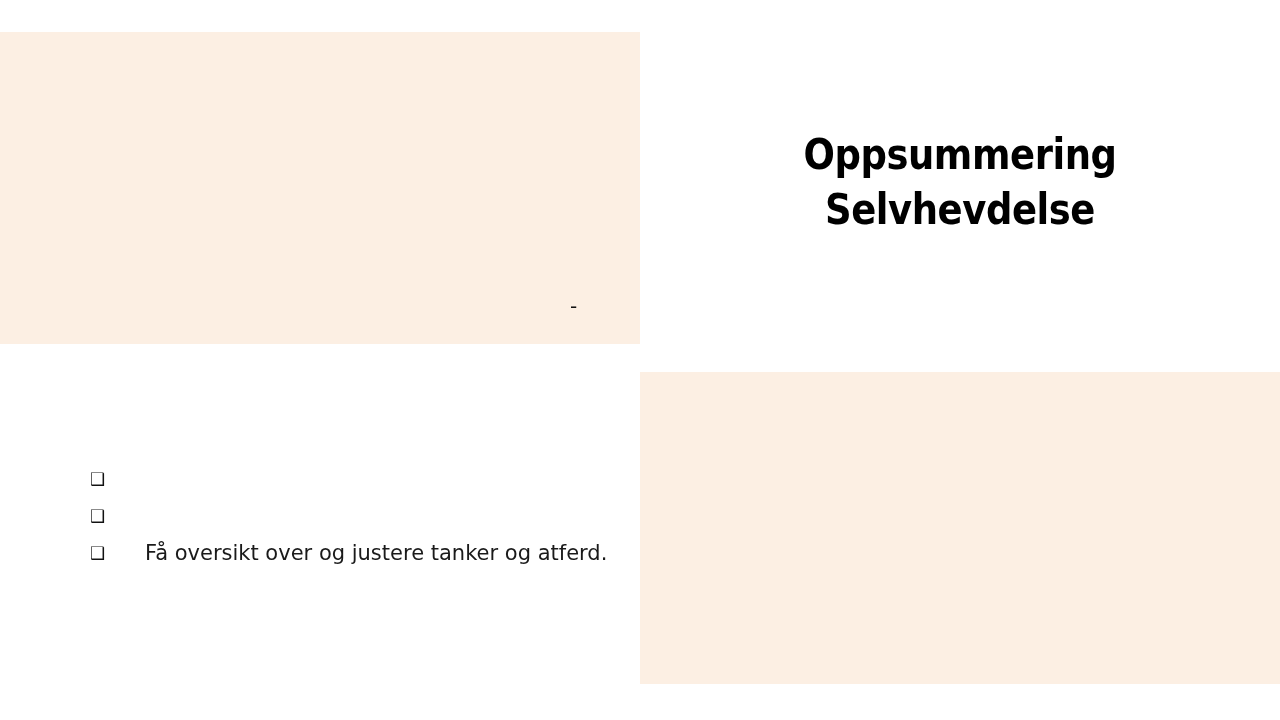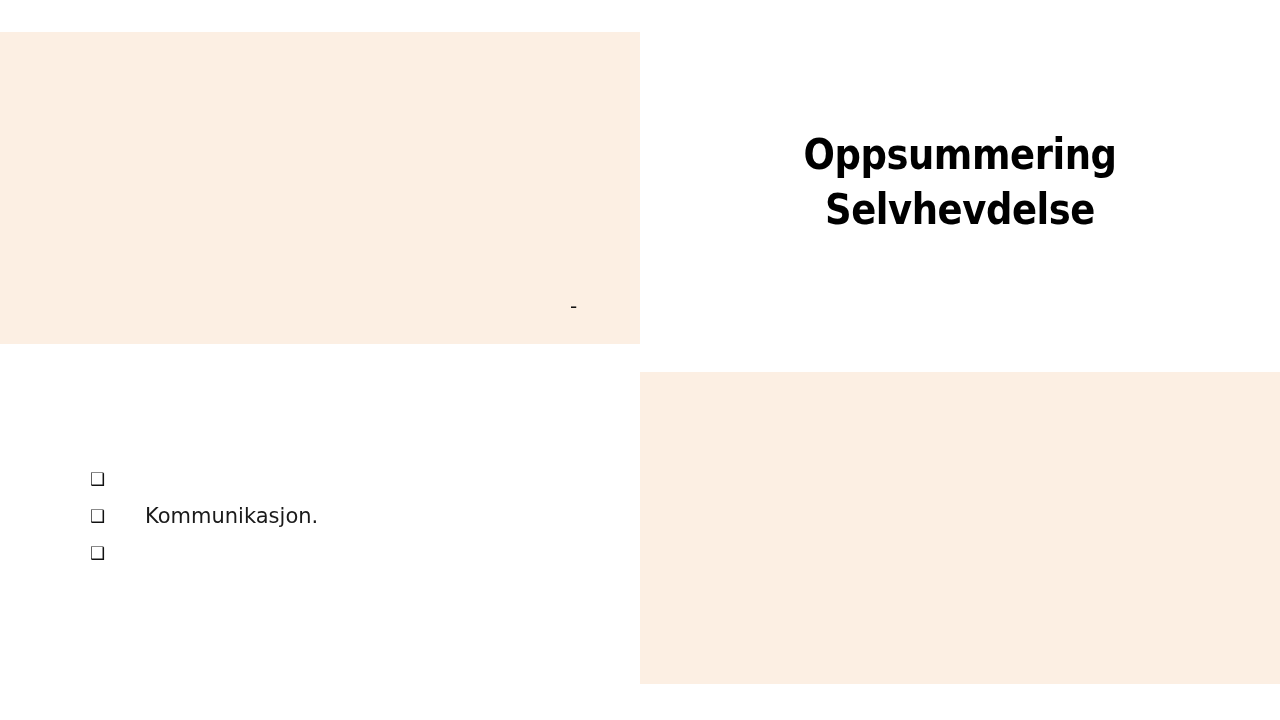--- a/index.html
+++ b/index.html
@@ -110,20 +110,20 @@
     <span class="title-line">Oppsummering</span>
     <span class="title-line">Selvhevdelse</span>
   </div>
 
   <div class="bullet-list">
     <div class="bullet-row">
       <span class="bullet-marker">❑</span>
     </div>
     <div class="bullet-row">
       <span class="bullet-marker">❑</span>
-      <span class="bullet-text">Kommunikasjon.</span>
     </div>
     <div class="bullet-row">
       <span class="bullet-marker">❑</span>
+      <span class="bullet-text">Få oversikt over og justere tanker og atferd.</span>
     </div>
   </div>
 
 </div>
 
 </body></html>

